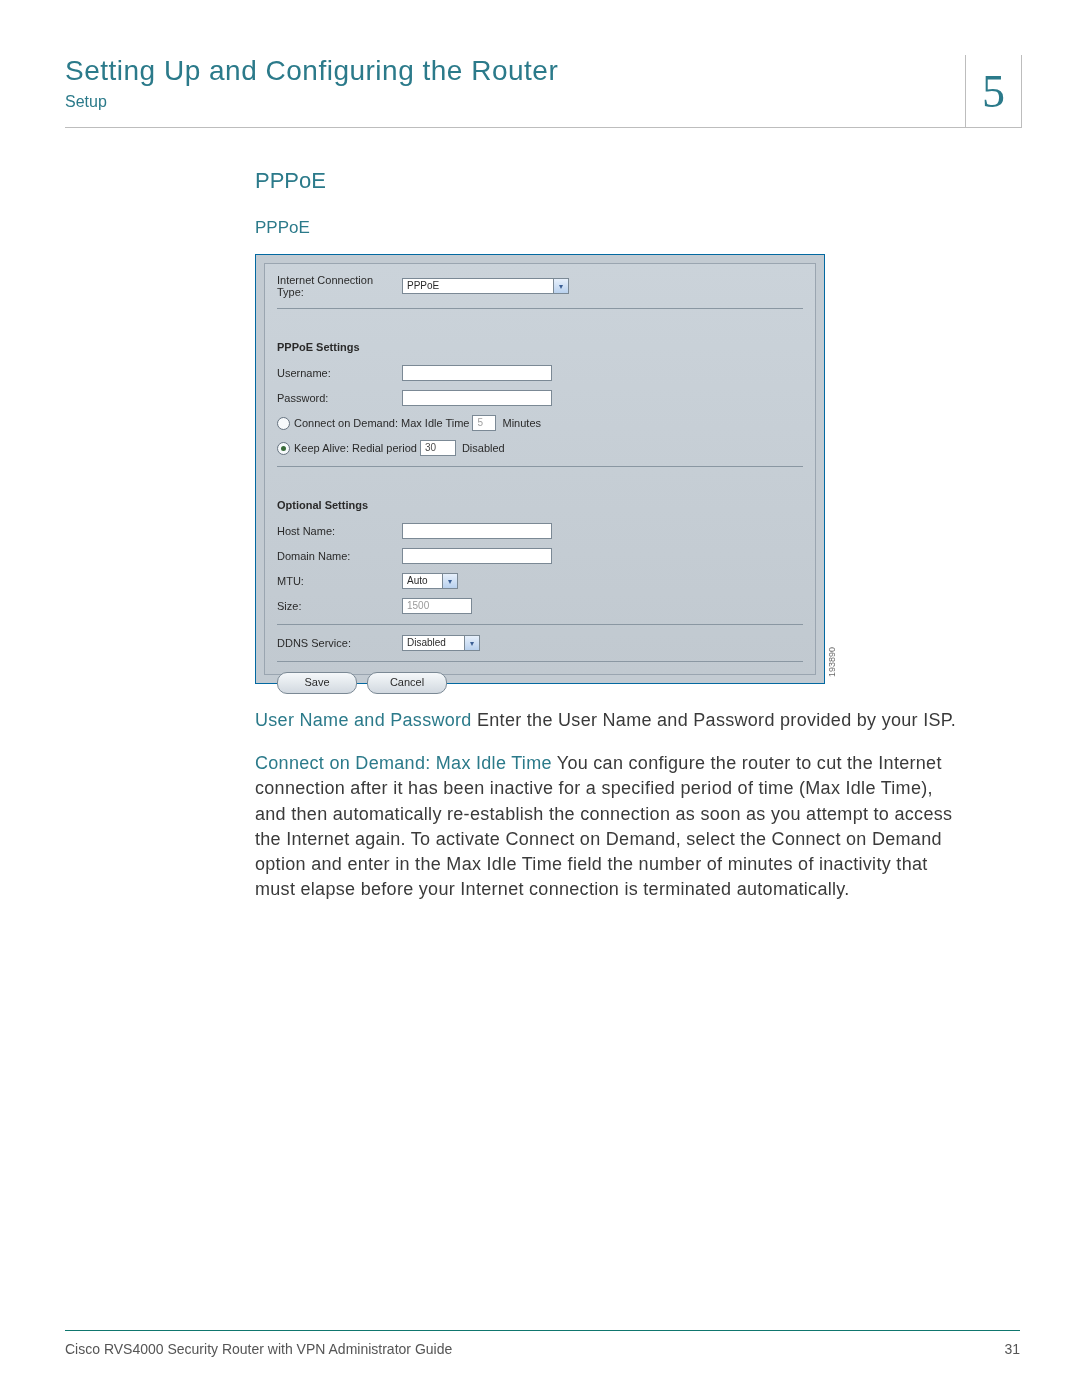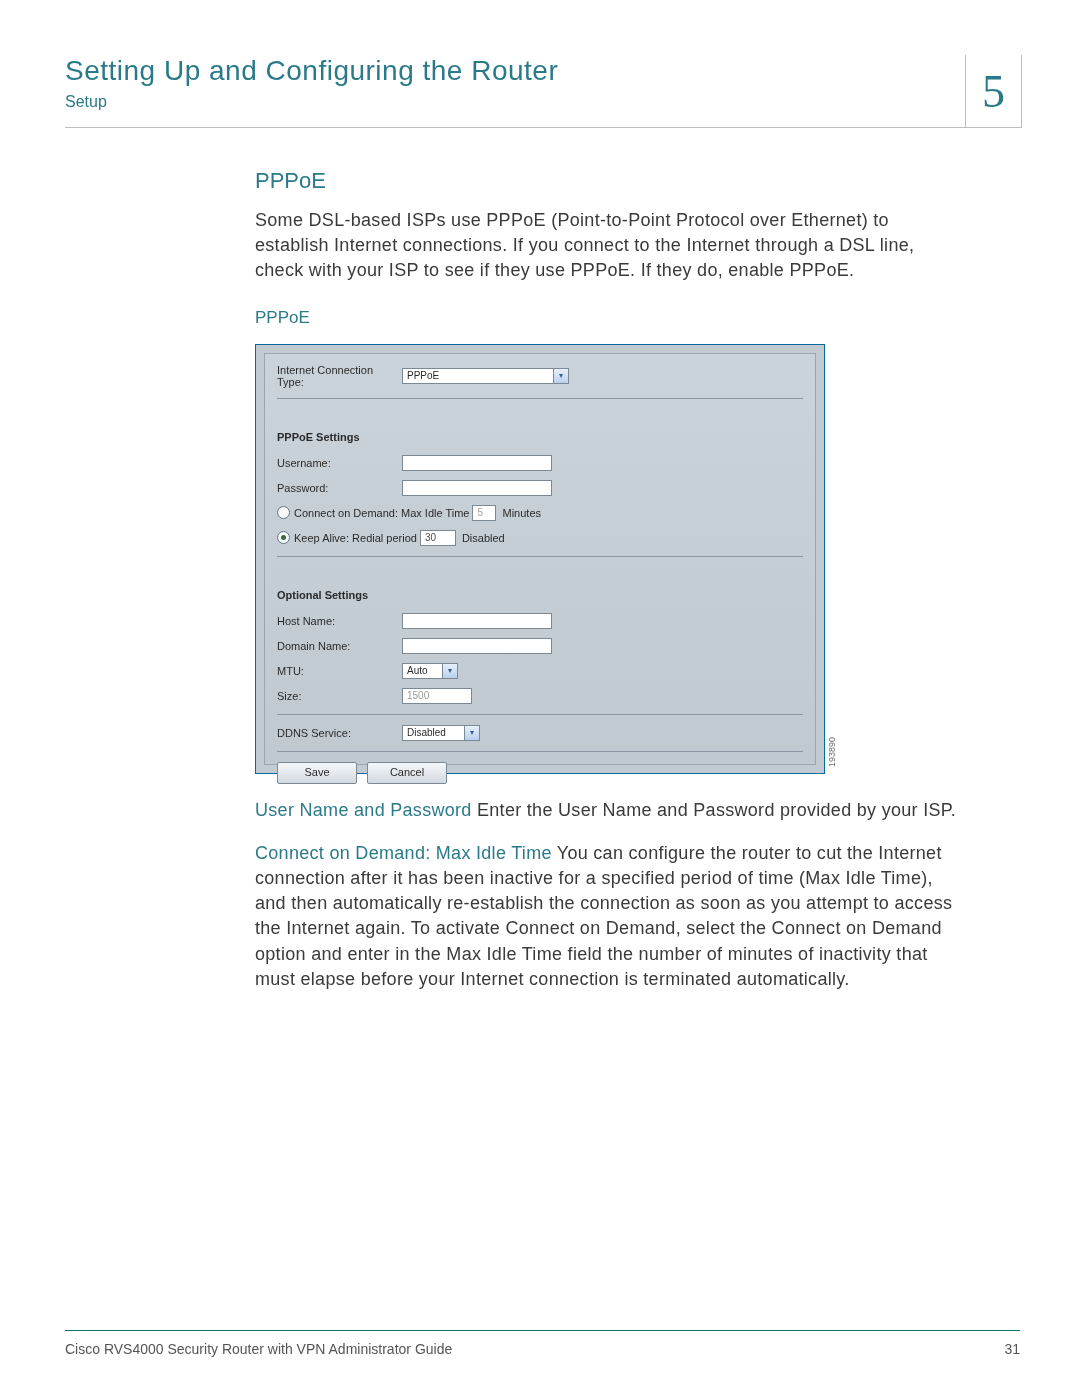--- a/index.html
+++ b/index.html
@@ -175,21 +175,21 @@
   }
   .btn {
     height: 20px;
     min-width: 62px;
     padding: 0 8px;
     border: 1px solid #7b8995;
     background: linear-gradient(#f5f8fa,#d2d9e0);
     font-size: 11px;
     line-height: 18px;
     text-align: center;
-    border-radius: 2px;
+    border-radius: 10px;
   }
   .img-id {
     position: absolute;
     right: -13px;
     bottom: 6px;
     font-size: 9px;
     color: #6a6a6a;
     writing-mode: vertical-rl;
     transform: rotate(180deg);
   }
@@ -214,21 +214,20 @@
     <div>
       <div class="header-title">Setting Up and Configuring the Router</div>
       <div class="sub-title">Setup</div>
     </div>
     <div class="chapter-box">5</div>
   </div>
   <div class="rule"></div>
 
   <div class="content">
     <div class="sec-heading">PPPoE</div>
-    <div class="body-text">Some DSL-based ISPs use PPPoE (Point-to-Point Protocol over Ethernet) to establish Internet connections. If you connect to the Internet through a DSL line, check with your ISP to see if they use PPPoE. If they do, enable PPPoE.</div>
     <div class="fig-caption">PPPoE</div>
 
     <div class="panel-shell">
       <div class="panel-inner">
 
         <div class="row">
           <span class="label-col">Internet Connection Type:</span>
           <span class="dd" style="width:167px;">
             <span class="dd-text" style="flex:1;">PPPoE</span>
             <span class="dd-arrow">▾</span>

